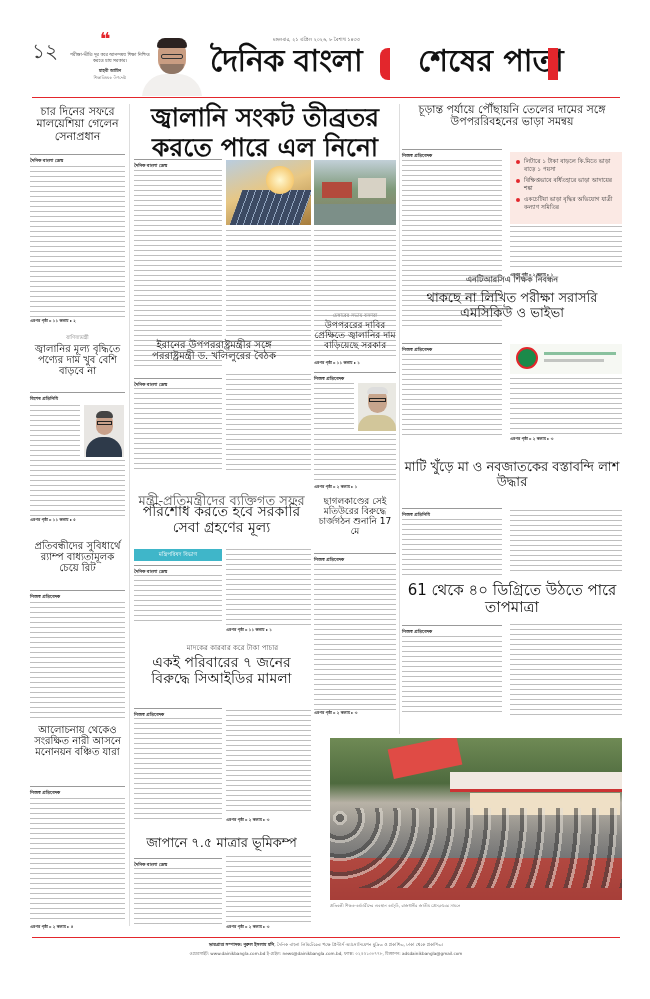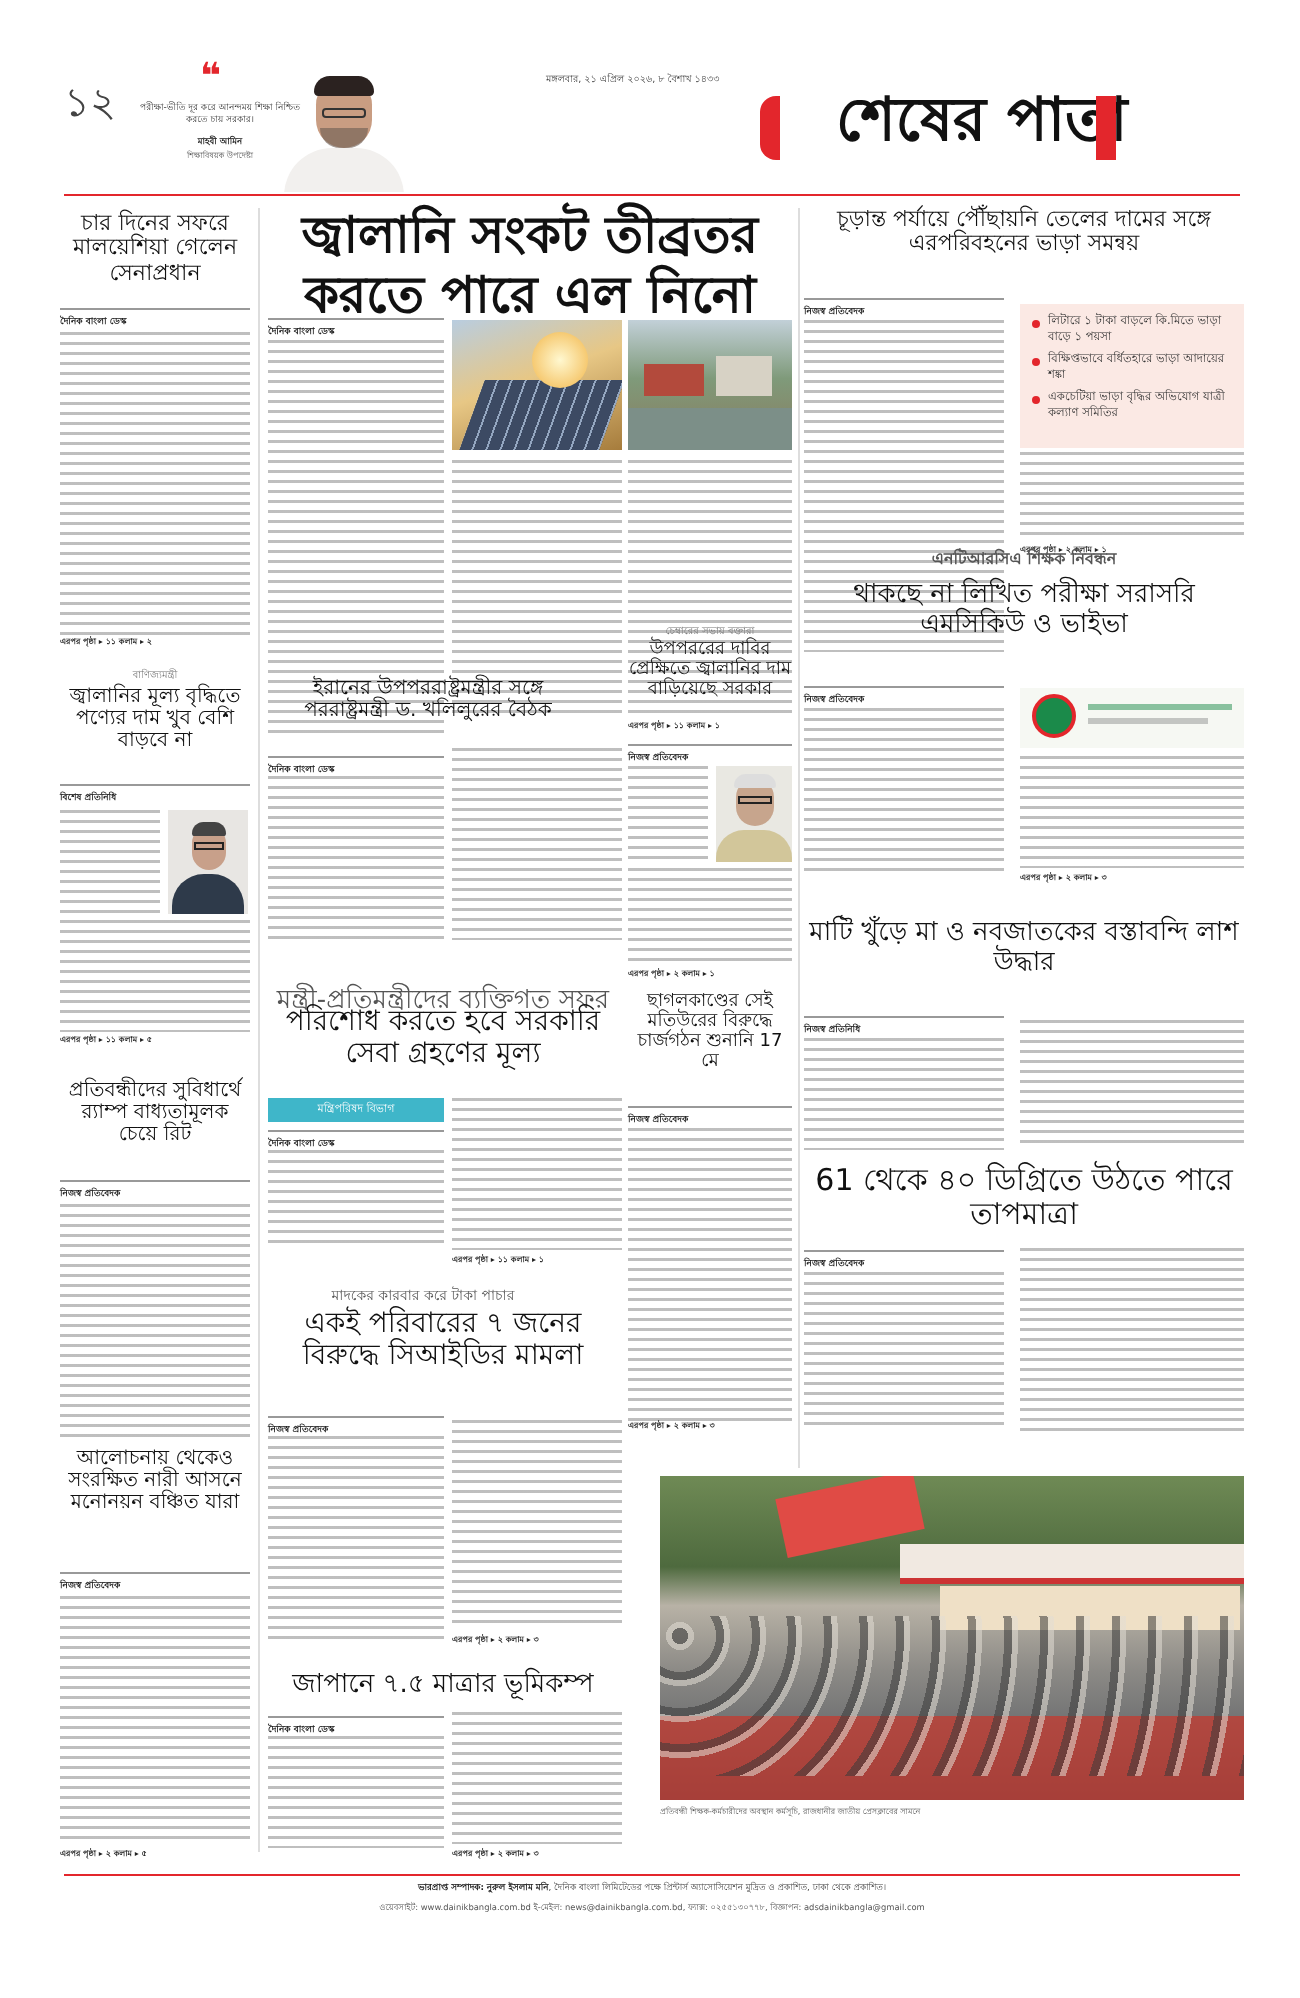--- a/index.html
+++ b/index.html
@@ -24,20 +24,21 @@
   <div class="abs" style="left:65px;top:68px;width:90px;font-size:4.3px;font-weight:bold;text-align:center;color:#222;">মাহবী আমিন</div>
   <div class="abs" style="left:65px;top:75px;width:90px;font-size:4px;text-align:center;color:#555;">শিক্ষাবিষয়ক উপদেষ্টা</div>
   <div class="abs" style="left:138px;top:38px;width:66px;height:58px;overflow:hidden;">
     <div style="position:absolute;left:20px;top:2px;width:28px;height:34px;border-radius:14px 14px 16px 16px;background:#c99d82;"></div>
     <div style="position:absolute;left:19px;top:0;width:30px;height:10px;border-radius:15px 15px 4px 4px;background:#2b2220;"></div>
     <div style="position:absolute;left:23px;top:16px;width:22px;height:5px;border:1px solid #333;border-radius:2px;"></div>
     <div style="position:absolute;left:22px;top:26px;width:24px;height:10px;border-radius:0 0 12px 12px;background:#6b5b52;opacity:.6;"></div>
     <div style="position:absolute;left:4px;top:36px;width:60px;height:26px;border-radius:24px 24px 0 0;background:#f2f0ee;"></div>
   </div>
   <div class="abs" style="left:273px;top:36px;font-size:4.8px;color:#444;">মঙ্গলবার, ২১ এপ্রিল ২০২৬, ৮ বৈশাখ ১৪৩৩</div>
+  <div class="abs" style="left:210px;top:42px;font-size:30px;font-weight:bold;color:#111;letter-spacing:-0.5px;line-height:1.25;">দৈনিক বাংলা</div>
   <div class="abs" style="left:418px;top:42px;font-size:30px;font-weight:bold;line-height:1.25;">
     <span style="color:#111;">শেষের পাতা</span>
   </div>
   <div class="abs" style="left:380px;top:48px;width:10px;height:32px;background:#e3262c;border-radius:8px 0 0 8px;"></div>
   <div class="abs" style="left:548px;top:48px;width:10px;height:32px;background:#e3262c;"></div>
   <div class="abs rule-red" style="left:32px;top:97px;width:588px;"></div>
 </div>
 
 <div class="abs ttl" style="left:30px;top:106px;width:95px;font-size:11px;">চার দিনের সফরে মালয়েশিয়া গেলেন সেনাপ্রধান</div>
 <div class="abs byline" style="left:30px;top:154px;width:95px;">দৈনিক বাংলা ডেস্ক</div>
@@ -108,34 +109,34 @@
 <div class="abs byline" style="left:134px;top:565px;width:88px;">দৈনিক বাংলা ডেস্ক</div>
 <div class="abs body-text txt-lines" style="left:134px;top:575px;width:88px;height:50px;"></div>
 <div class="abs body-text txt-lines" style="left:226px;top:549px;width:85px;height:76px;"></div>
 <div class="abs jump" style="left:226px;top:627px;">এরপর পৃষ্ঠা ▸ ১১ কলাম ▸ ১</div>
 
 <div class="abs ttl" style="left:314px;top:496px;width:82px;font-size:9px;">ছাগলকাণ্ডের সেই মতিউরের বিরুদ্ধে চার্জগঠন শুনানি 17 মে</div>
 <div class="abs byline" style="left:314px;top:553px;width:82px;">নিজস্ব প্রতিবেদক</div>
 <div class="abs body-text txt-lines" style="left:314px;top:564px;width:82px;height:150px;"></div>
 <div class="abs jump" style="left:314px;top:710px;">এরপর পৃষ্ঠা ▸ ২ কলাম ▸ ৩</div>
 
-<div class="abs ttl" style="left:124px;top:645px;width:175px;font-size:7px;color:#555;">মাদকের কারবার করে টাকা পাচার</div>
+<div class="abs ttl" style="left:145px;top:645px;width:175px;font-size:7px;color:#555;">মাদকের কারবার করে টাকা পাচার</div>
 <div class="abs ttl" style="left:134px;top:655px;width:175px;font-size:14px;">একই পরিবারের ৭ জনের বিরুদ্ধে সিআইডির মামলা</div>
 <div class="abs byline" style="left:134px;top:708px;width:88px;">নিজস্ব প্রতিবেদক</div>
 <div class="abs body-text txt-lines" style="left:134px;top:718px;width:88px;height:104px;"></div>
 <div class="abs body-text txt-lines" style="left:226px;top:710px;width:85px;height:105px;"></div>
 <div class="abs jump" style="left:226px;top:817px;">এরপর পৃষ্ঠা ▸ ২ কলাম ▸ ৩</div>
 
 <div class="abs ttl" style="left:134px;top:836px;width:175px;font-size:13px;">জাপানে ৭.৫ মাত্রার ভূমিকম্প</div>
 <div class="abs byline" style="left:134px;top:858px;width:88px;">দৈনিক বাংলা ডেস্ক</div>
 <div class="abs body-text txt-lines" style="left:134px;top:868px;width:88px;height:56px;"></div>
 <div class="abs body-text txt-lines" style="left:226px;top:856px;width:85px;height:66px;"></div>
 <div class="abs jump" style="left:226px;top:924px;">এরপর পৃষ্ঠা ▸ ২ কলাম ▸ ৩</div>
 
-<div class="abs ttl" style="left:402px;top:104px;width:220px;font-size:11px;">চূড়ান্ত পর্যায়ে পৌঁছায়নি তেলের দামের সঙ্গে এরপরিবহনের ভাড়া সমন্বয়</div>
+<div class="abs ttl" style="left:402px;top:104px;width:220px;font-size:11px;">চূড়ান্ত পর্যায়ে পৌঁছায়নি তেলের দামের সঙ্গে উপপররিবহনের ভাড়া সমন্বয়</div>
 <div class="abs byline" style="left:402px;top:149px;width:100px;">নিজস্ব প্রতিবেদক</div>
 <div class="abs body-text txt-lines" style="left:402px;top:160px;width:100px;height:166px;"></div>
 <div class="abs" style="left:510px;top:152px;width:112px;height:72px;background:#fbe9e4;padding:6px 6px;">
   <div style="display:flex;gap:4px;margin-bottom:4px;">
     <span style="width:4px;height:4px;border-radius:50%;background:#e3262c;margin-top:2px;flex:none;"></span>
     <span style="font-size:5.8px;line-height:7.5px;color:#333;">লিটারে ১ টাকা বাড়লে কি.মিতে ভাড়া বাড়ে ১ পয়সা</span>
   </div>
   <div style="display:flex;gap:4px;margin-bottom:4px;">
     <span style="width:4px;height:4px;border-radius:50%;background:#e3262c;margin-top:2px;flex:none;"></span>
     <span style="font-size:5.8px;line-height:7.5px;color:#333;">বিক্ষিপ্তভাবে বর্ধিতহারে ভাড়া আদায়ের শঙ্কা</span>

